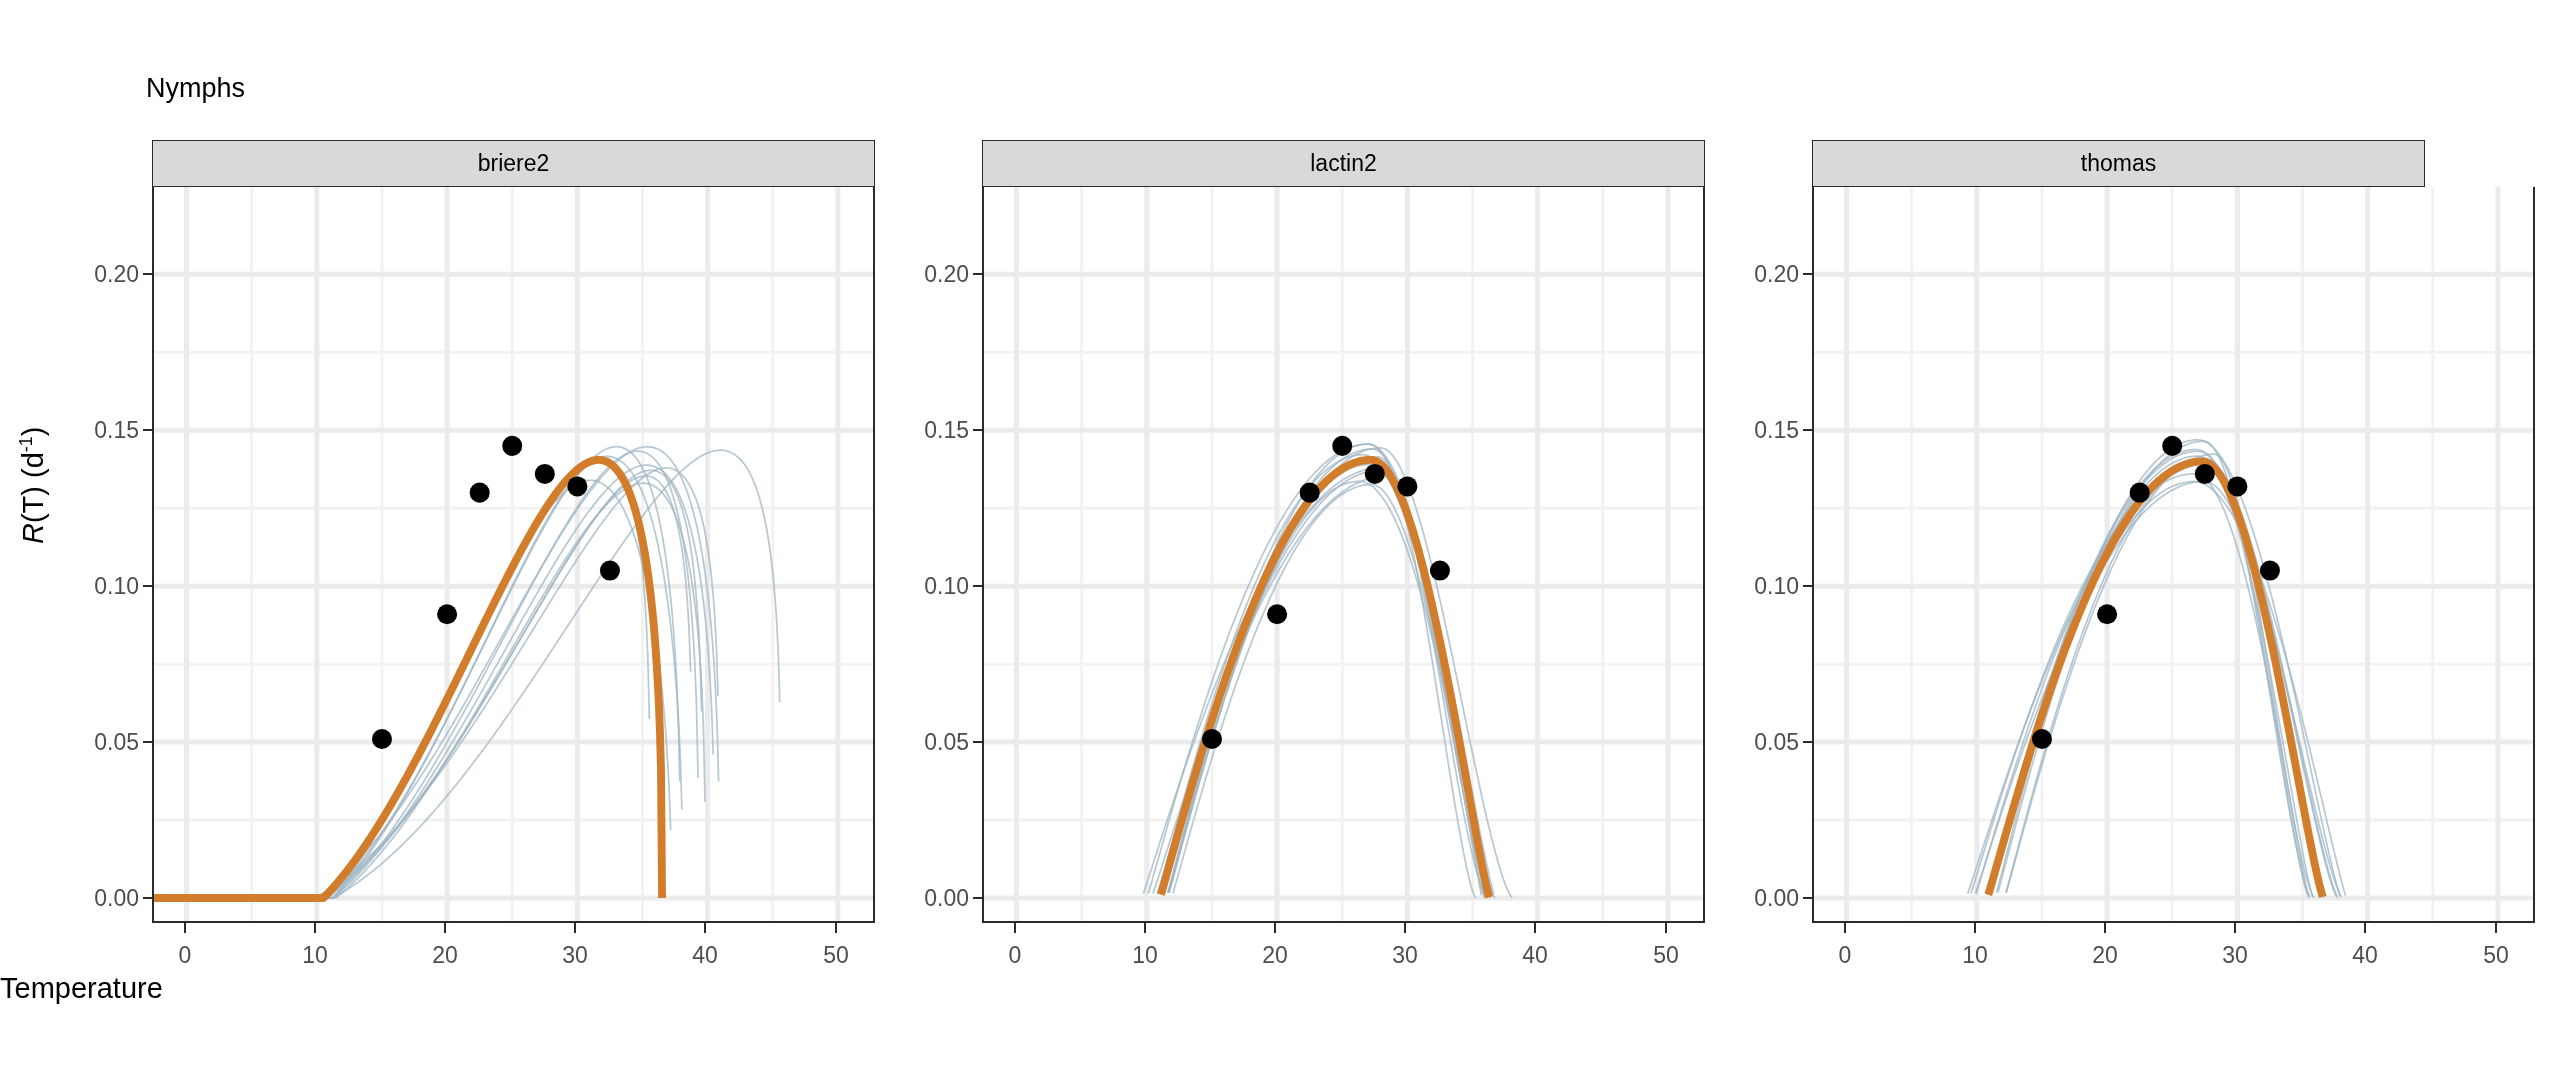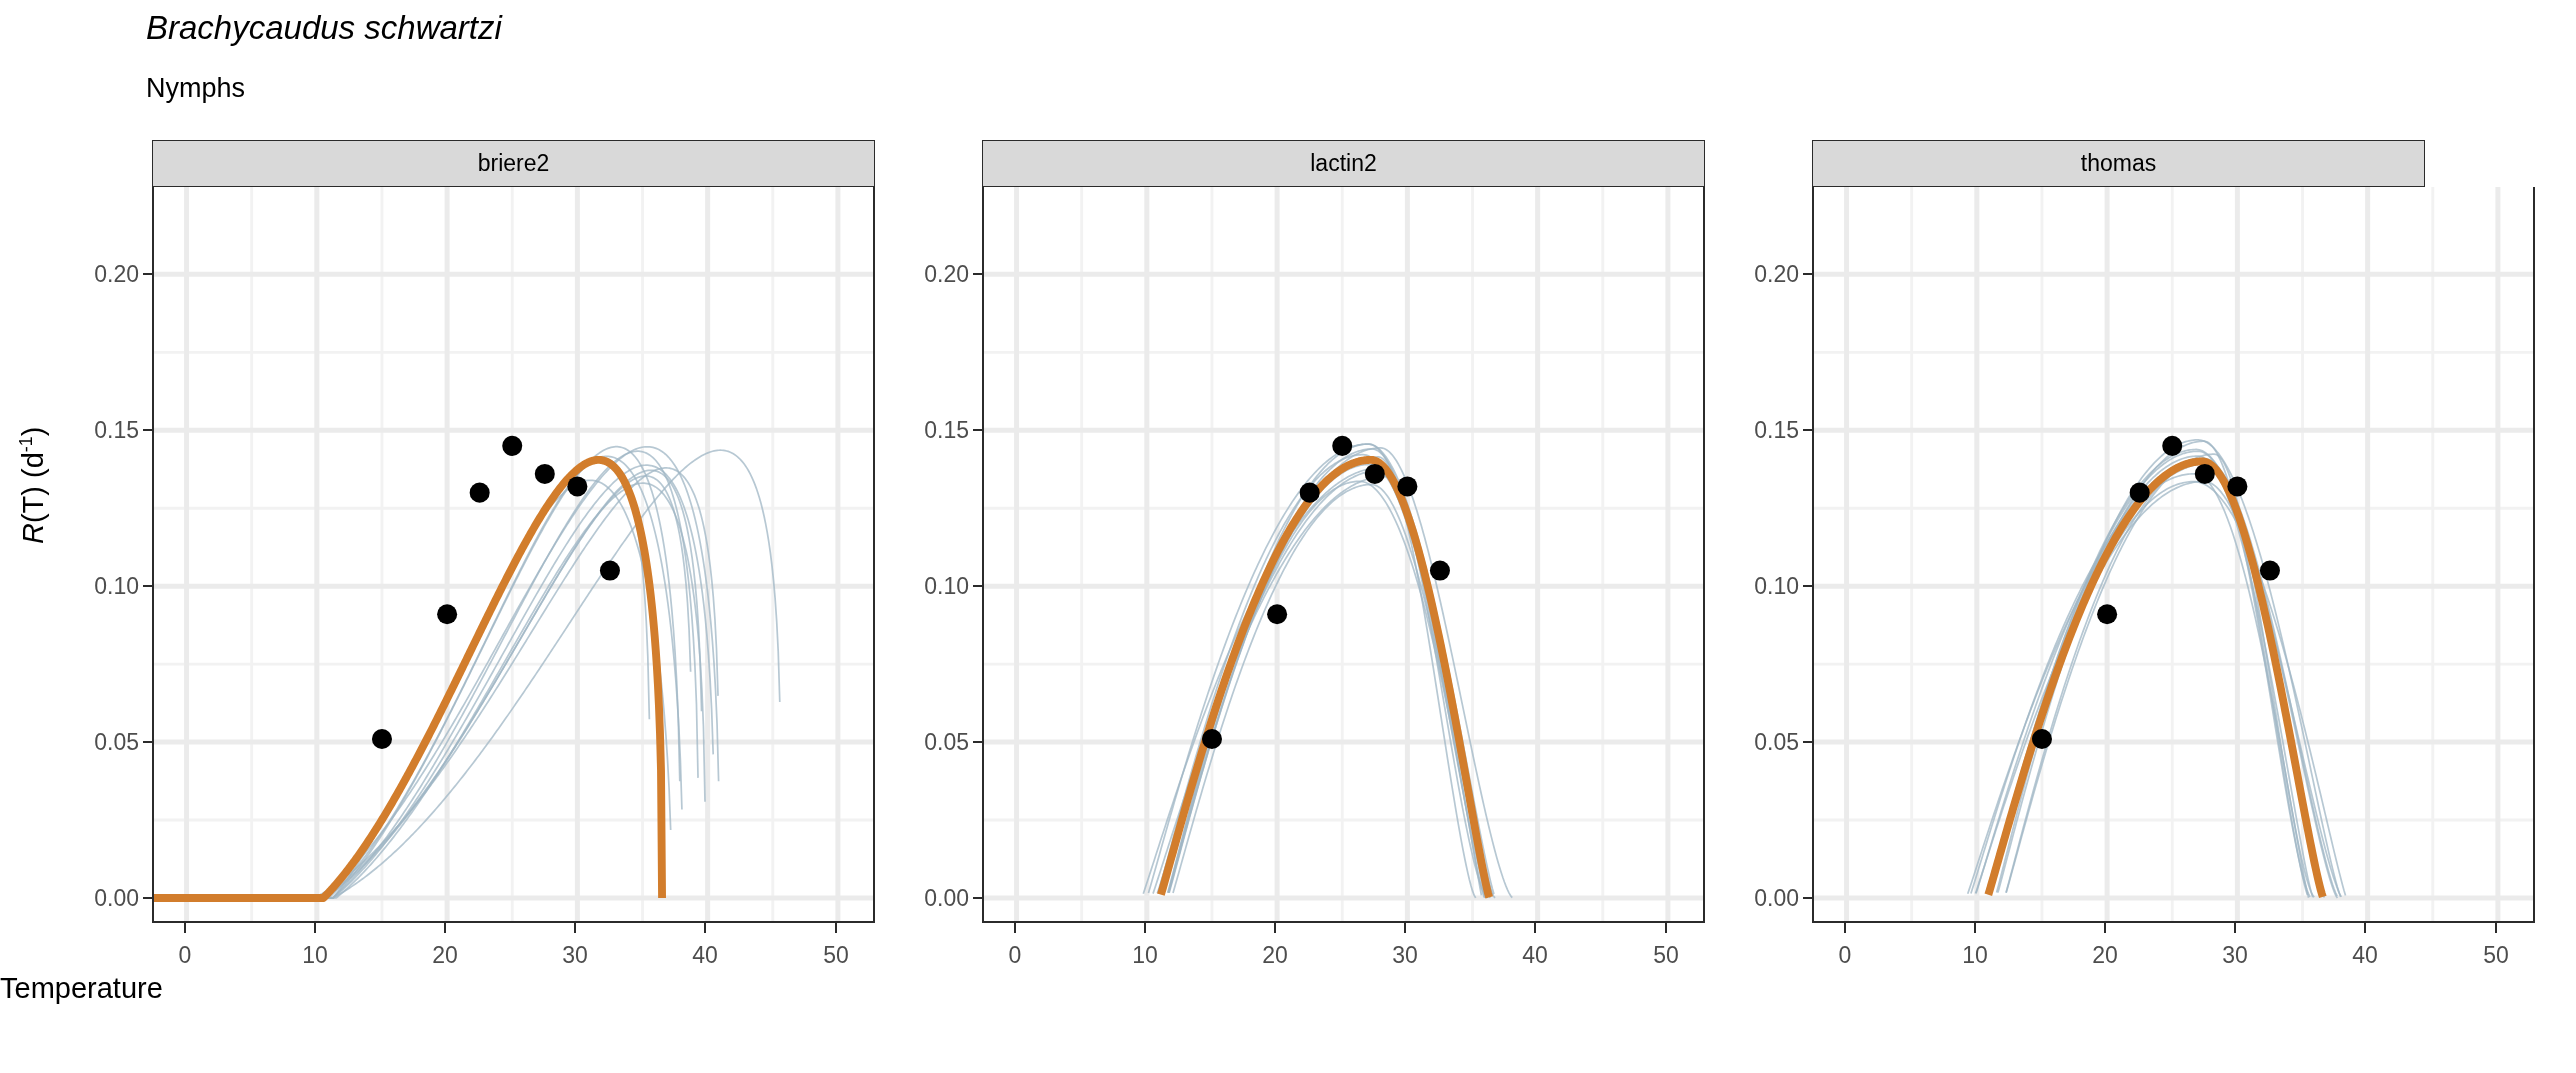--- a/index.html
+++ b/index.html
@@ -126,21 +126,20 @@
     width: 2.1px;
     height: 10px;
     background: #2b2b2b;
   }
 </style>
 </head>
 <body>
 
 <div class="page">
 
-  <div class="plot-title">Brachycaudus schwartzi</div>
   <div class="plot-subtitle">Nymphs</div>
 
   <div class="y-axis-title">
     <span class="italic-R">R</span><span>(T) (d</span><sup>-1</sup><span>)</span>
   </div>
 
   <div class="x-axis-title">Temperature</div>
 
 
   <div id="facets-root">

